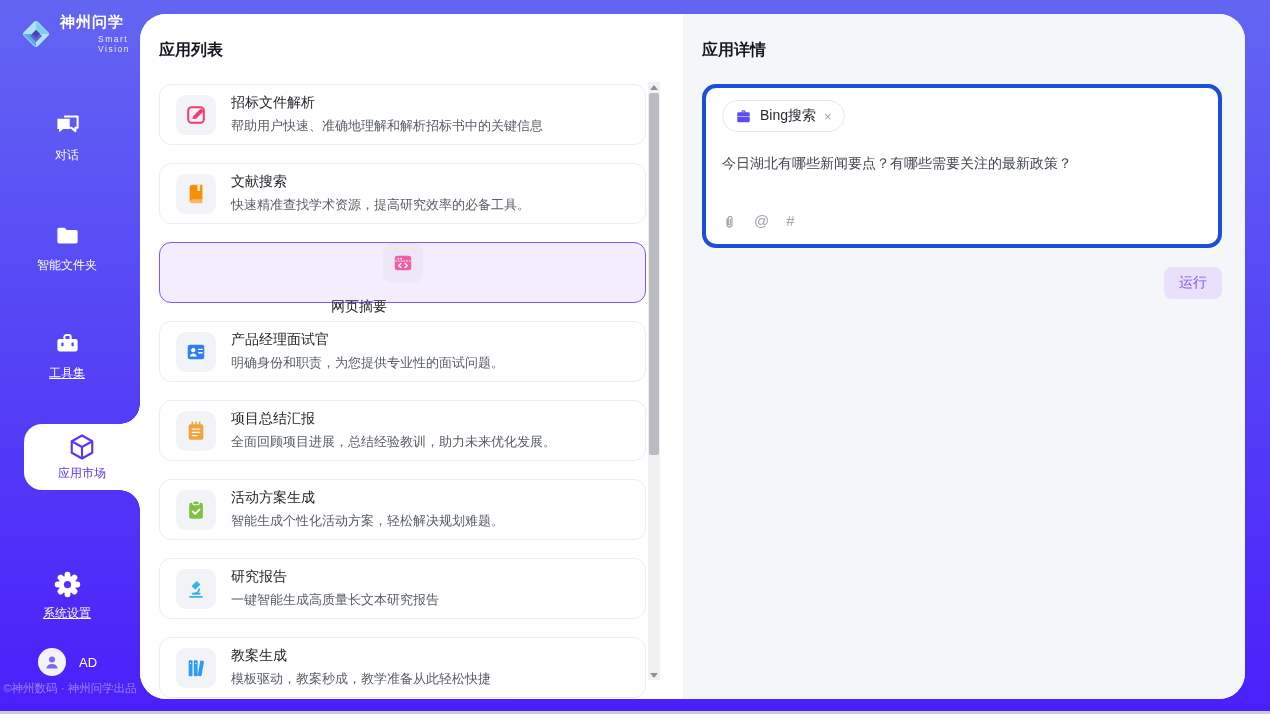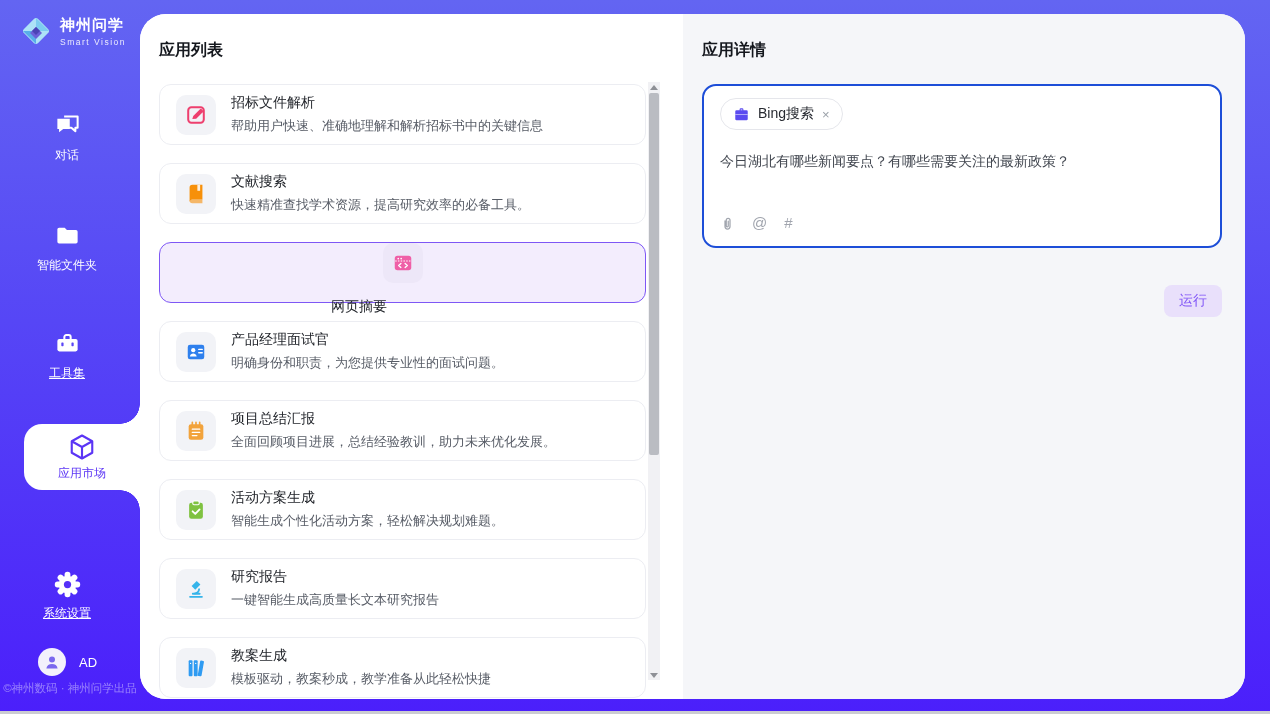--- a/index.html
+++ b/index.html
@@ -6,21 +6,21 @@
   html,body { width:1270px; height:714px; overflow:hidden; }
   body {
     font-family:"Liberation Sans","DejaVu Sans",sans-serif;
     background:linear-gradient(180deg,#6365f2 0%,#5646f6 45%,#4b1ffb 100%);
     position:relative; color:#22252b;
   }
   
   .sidebar { position:absolute; left:0; top:0; width:140px; height:714px; }
   .logo { position:absolute; left:18px; top:13px; display:flex; align-items:center; gap:6px; }
   .logo-txt .ln1 { color:#fff; font-size:15px; font-weight:700; letter-spacing:1px; }
-  .logo-txt .ln2 { color:rgba(255,255,255,.88); font-size:8.5px; letter-spacing:1.5px; margin-top:2px; }
+  .logo-txt .ln2 { color:rgba(255,255,255,.88); font-size:8.5px; letter-spacing:1.5px; margin-top:2px;margin-left:38px; }
   .nav-item { position:absolute; left:0; width:134px; text-align:center; color:#fff; cursor:pointer; }
   .nav-item .nav-ico { display:block; height:28px; }
   .nav-item .nav-label { display:block; margin-top:7px; font-size:12px; }
   .nav-label.underline { text-decoration:underline; }
   .nav-chat { top:112px; } .nav-folder { top:222px; } .nav-tools { top:330px; } .nav-settings { top:570px; }
   .nav-bubble {
     position:absolute; left:24px; top:424px; width:116px; height:66px;
     background:#fff; border-radius:18px 0 0 18px;
     display:flex; flex-direction:column; align-items:center; justify-content:center;
     cursor:pointer;
@@ -58,33 +58,33 @@
   .app-desc { font-size:13px; color:#575c66; margin-top:5px; }
   
   .scrollbar { position:absolute; left:508px; top:68px; width:12px; height:598px; background:#f1f1f4; }
   .sb-arrow { position:absolute; left:0; width:12px; height:10px; display:flex; align-items:center; justify-content:center; cursor:pointer; }
   .sb-arrow.up { top:0; } .sb-arrow.down { bottom:0; }
   .tri-up { width:0; height:0; border-left:4px solid transparent; border-right:4px solid transparent; border-bottom:5px solid #8e9096; }
   .tri-down { width:0; height:0; border-left:4px solid transparent; border-right:4px solid transparent; border-top:5px solid #8e9096; }
   .sb-thumb { position:absolute; left:1px; top:11px; width:10px; height:362px; background:#babcc2; border-radius:2px; cursor:grab; }
   
   .prompt-card {
-    margin-top:23px; height:164px; background:#fff; border:2px solid #1d4ed8; border-radius:14px;
+    margin-top:23px; height:164px; background:#fff; border:4px solid #1d4ed8; border-radius:14px;
     padding:12px 16px 10px; display:flex; flex-direction:column;
   }
   .tool-chip {
     display:inline-flex; align-items:center; gap:8px; height:32px; padding:0 12px;
     border:1px solid #e5e6eb; border-radius:17px; background:#fff; align-self:flex-start; cursor:pointer;
   }
   .chip-label { font-size:14px; color:#272a31; }
   .chip-close { font-size:13px; color:#9aa0a8; cursor:pointer; line-height:1; }
   .prompt-text { margin-top:23px; font-size:14px; color:#41464f; }
   .attach-row { margin-top:auto; display:flex; align-items:center; gap:17px; color:#a1a5ae; padding-bottom:4px; }
   .attach-glyph { font-size:15px; cursor:pointer; }
-  .run-row { margin-top:37px; text-align:right;font-family:Liberation Serif, serif; }
+  .run-row { margin-top:19px; text-align:right;font-family:Liberation Serif, serif; }
   .run-btn {
     display:inline-block; padding:7px 15px; border:none; border-radius:8px;
     background:#e9e0fb; color:#8257f7; font-size:14px; cursor:pointer;
     font-family:inherit;
   }
   .bottom-strip { position:absolute; left:0; right:0; bottom:0; height:3px; background:#cbccd1; }
   svg { display:inline-block; vertical-align:middle; }
 </style>
 </head>
 <body>

